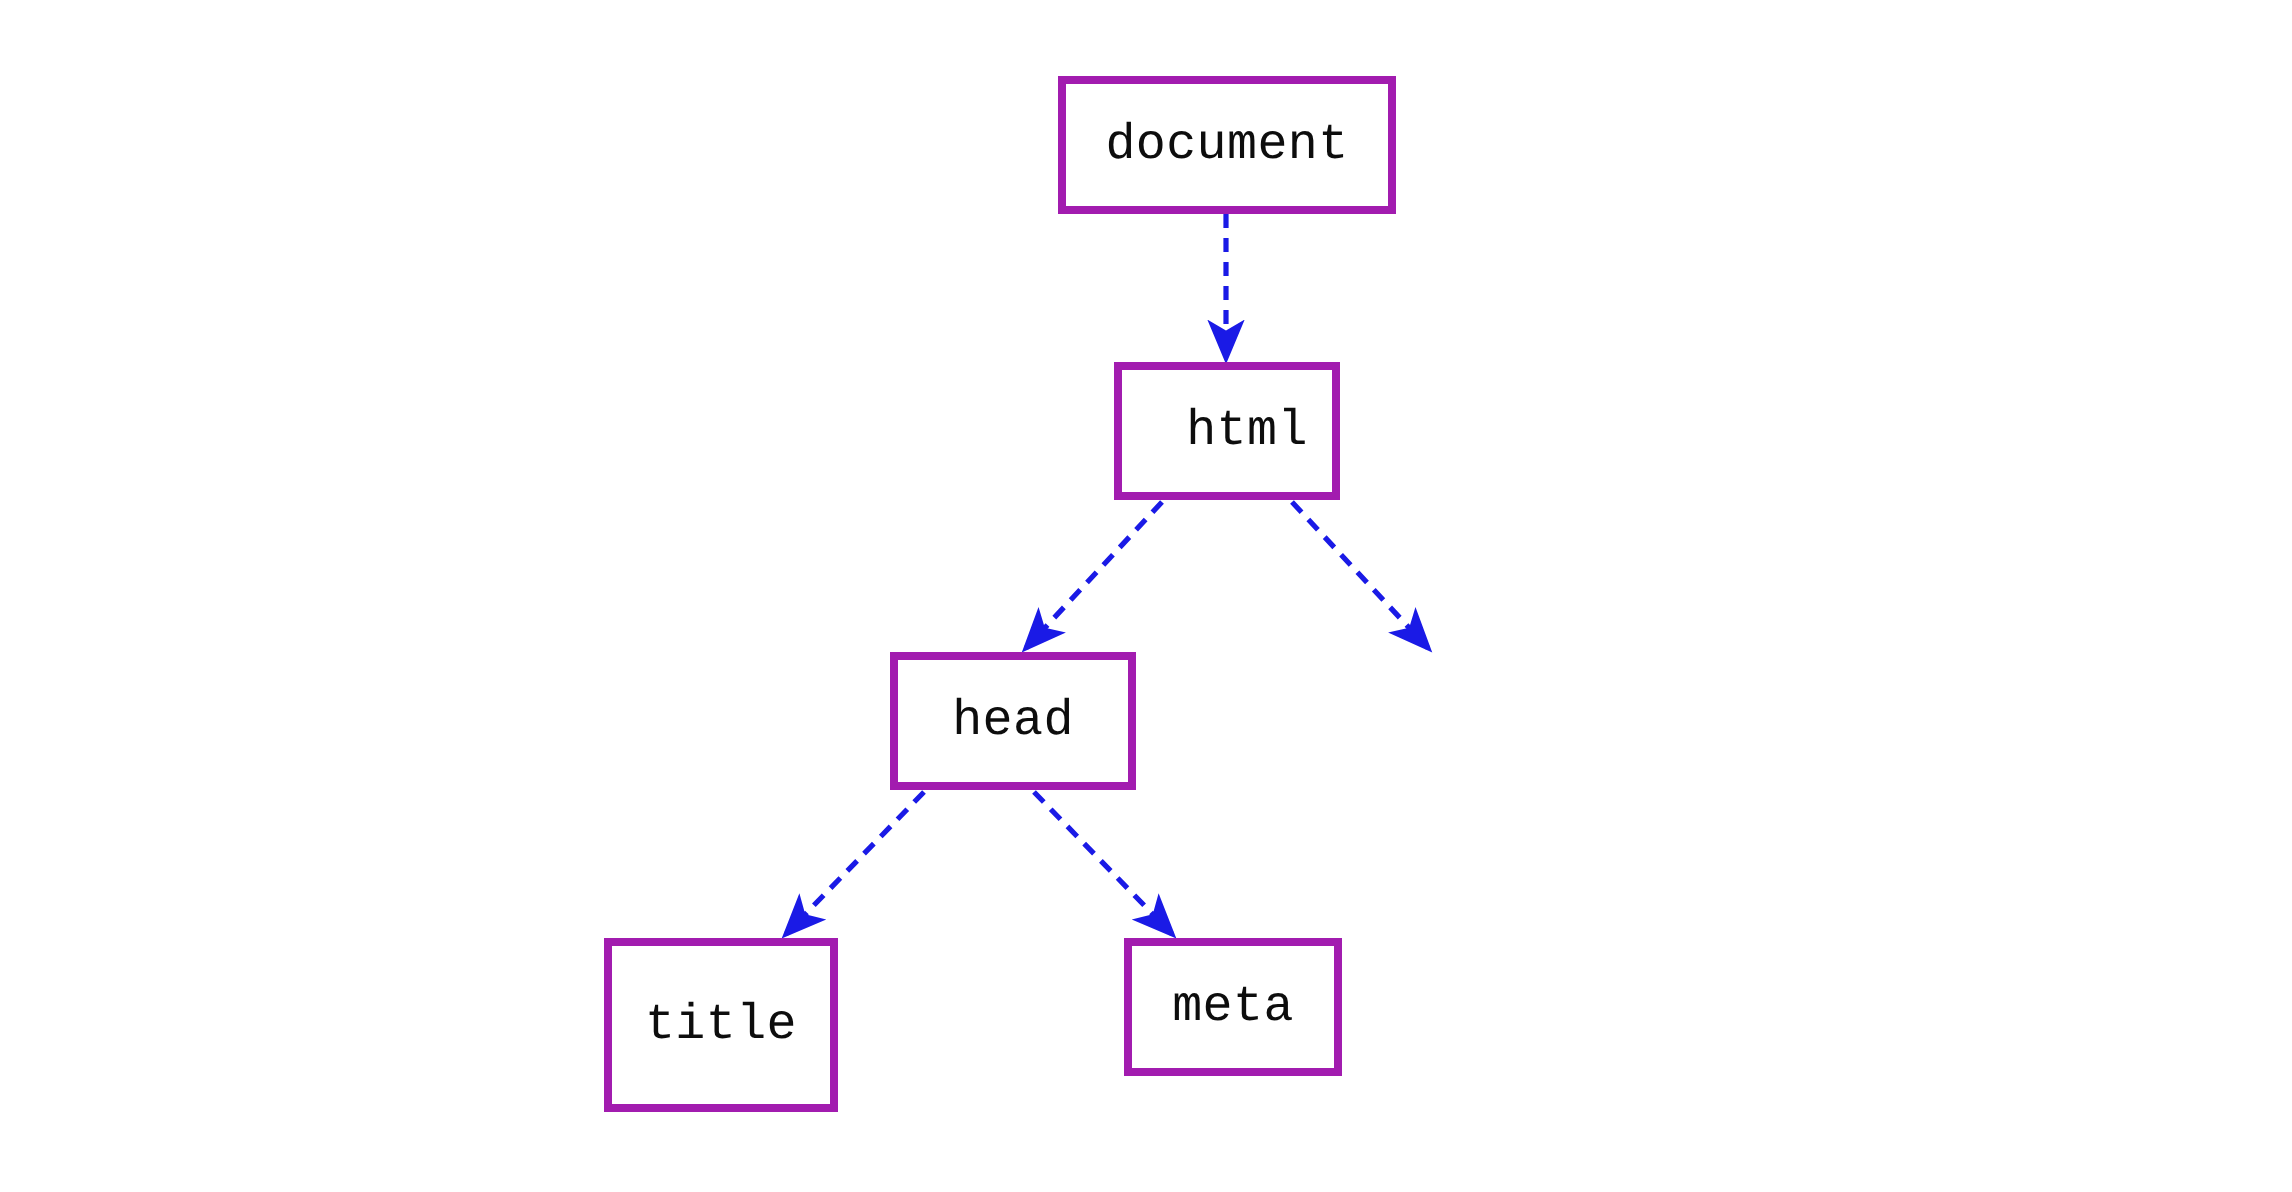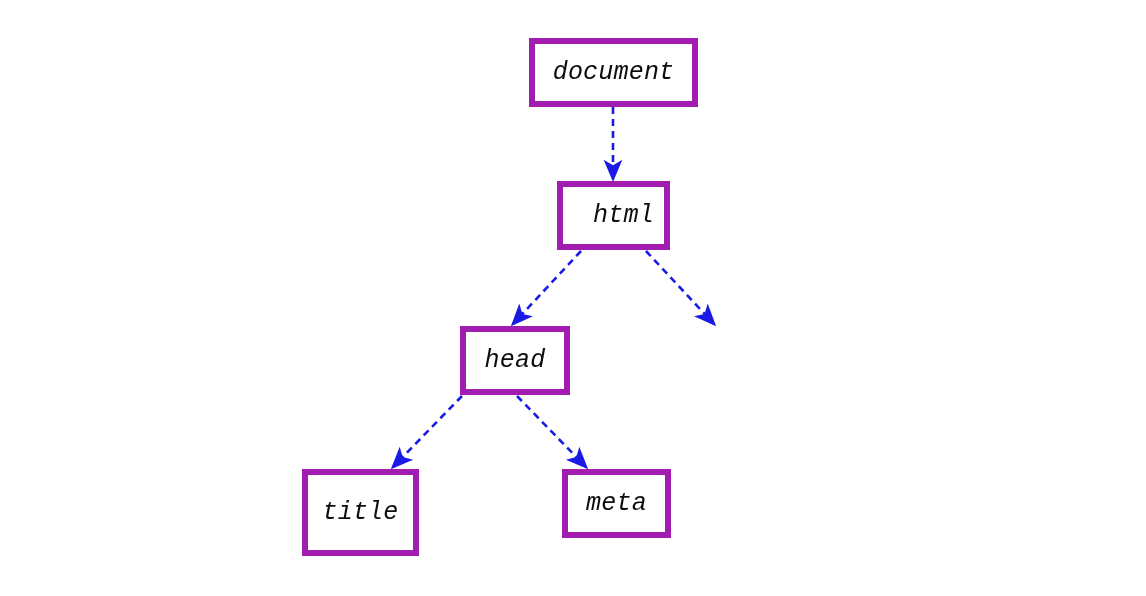--- a/index.html
+++ b/index.html
@@ -22,39 +22,38 @@
     left: 0;
     top: 0;
     width: 1146px;
     height: 596px;
     pointer-events: none;
   }
   .node {
     position: absolute;
     box-sizing: border-box;
     background: #ffffff;
-    border: 6px solid #a21caf;
+    border: 4px solid #a21caf;
     display: flex;
     align-items: center;
     justify-content: center;
     z-index: 2;
-    font-style: italic;
   }
   .node-label {
     font-family: "Liberation Mono", "DejaVu Sans Mono", monospace;
     font-size: 25px;
     line-height: 1;
     color: #0d0d0d;
     letter-spacing: 0.2px;
     white-space: nowrap;
     -webkit-font-smoothing: none;
   }
   #node-document { left: 529px; top: 38px;  width: 169px; height: 69px; }
   #node-html     { left: 557px; top: 181px; width: 113px; height: 69px; padding-left: 20px; }
-  #node-head     { left: 460px; top: 326px; width: 110px; height: 69px; }
+  #node-head     { left: 445px; top: 326px; width: 123px; height: 69px; }
   #node-body     { left: 686px; top: 326px; width: 110px; height: 69px; }
   #node-title    { left: 302px; top: 469px; width: 117px; height: 87px; }
   #node-meta     { left: 562px; top: 469px; width: 109px; height: 69px; text-align: right; }
 </style>
 </head>
 <body>
 
 <div id="canvas">
 
   <svg id="edge-layer" viewBox="0 0 1146 596" width="1146" height="596" xmlns="http://www.w3.org/2000/svg">

